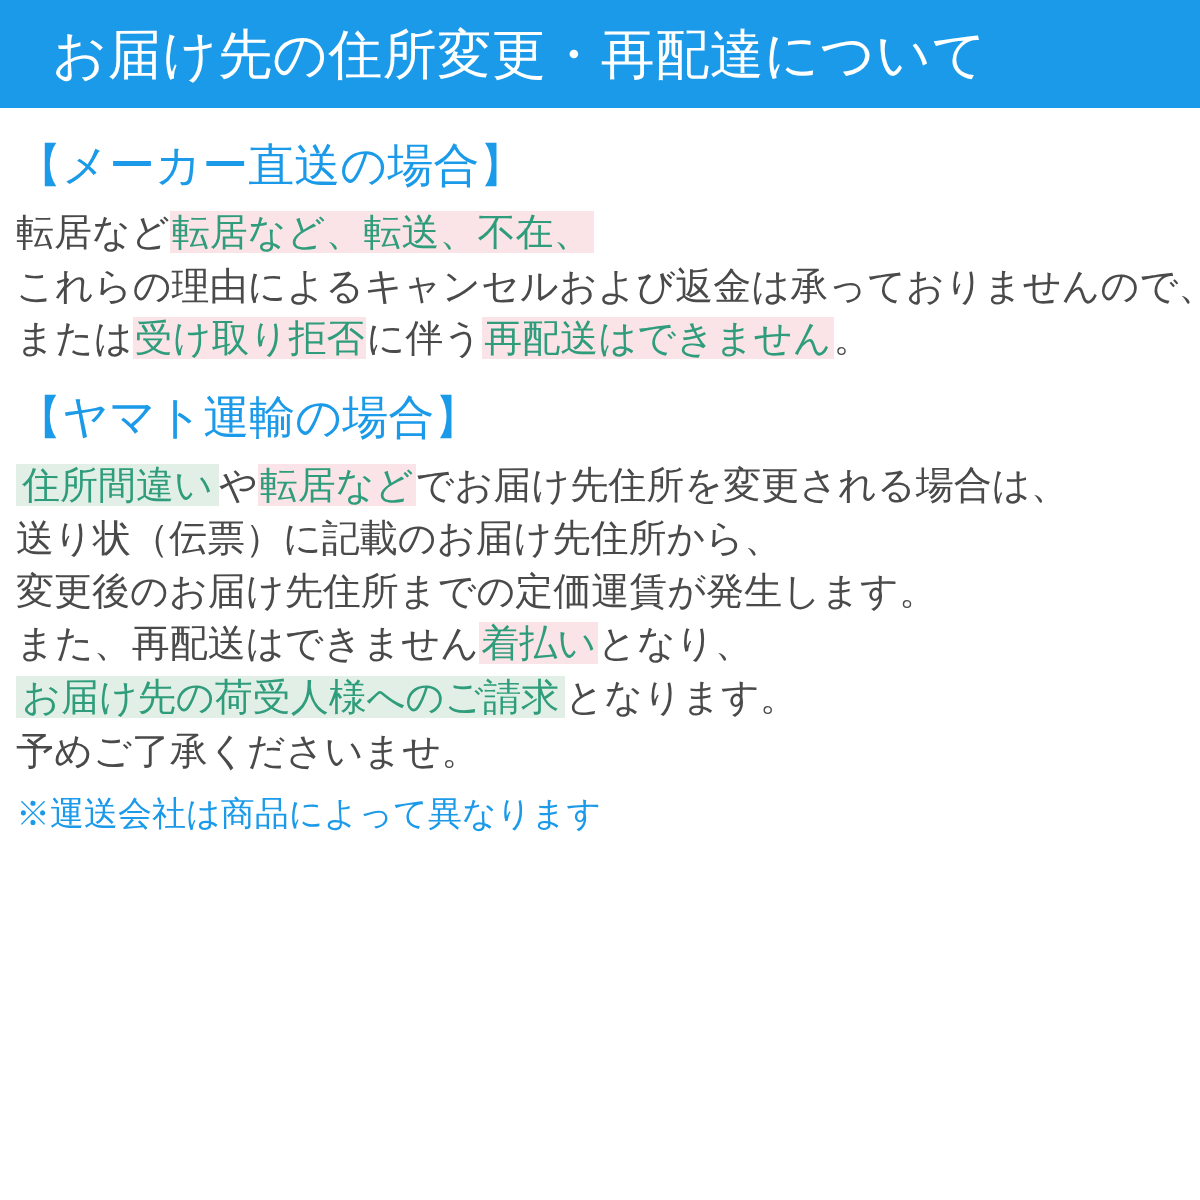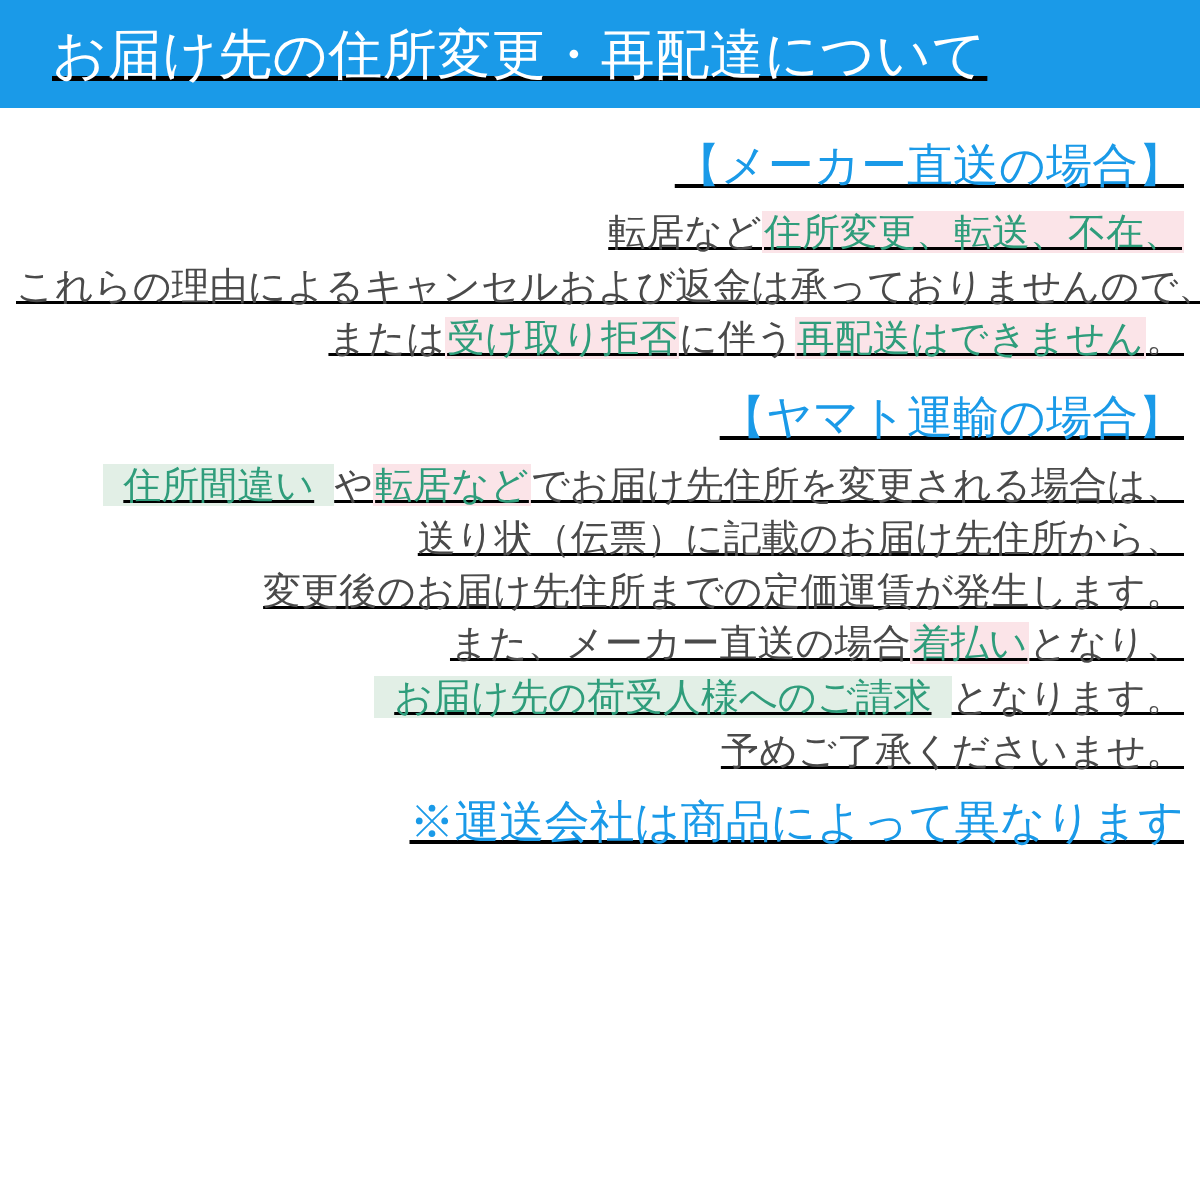--- a/index.html
+++ b/index.html
@@ -11,21 +11,20 @@
     height: 1200px;
     background: #ffffff;
     font-family: "Liberation Sans", sans-serif;
     overflow: hidden;
   }
   .page {
     position: relative;
     width: 1200px;
     height: 1188px;
     box-sizing: border-box;
-    text-decoration: underline;
   }
   
   .banner {
     width: 1200px;
     height: 108px;
     background: #1a9ae8;
     display: flex;
     align-items: center;
     justify-content: flex-start;
     box-sizing: border-box;
@@ -35,21 +34,21 @@
     color: #ffffff;
     font-size: 54px;
     letter-spacing: 0.5px;
     line-height: 1;
     white-space: nowrap;
   }
   
   .content {
     box-sizing: border-box;
     padding: 18px 16px 0 16px;
-    text-align: right;
+    text-align: left;
   }
   .section-heading {
     color: #1a9ae8;
     font-size: 46px;
     line-height: 1.35;
     margin: 8px 0 10px 0;
     white-space: nowrap;
   }
   .section-heading.second {
     margin-top: 20px;
@@ -59,50 +58,50 @@
     font-size: 38px;
     line-height: 1.42;
     white-space: nowrap;
   }
   .line.tight {
     line-height: 1.38;
   }
   .hl-green {
     background: #e2efe6;
     color: #2f9d7b;
-    padding: 0 20px;
+    padding: 0 6px;
   }
   .hl-pink {
     background: #fbe4e8;
     color: #2f9d7b;
     padding: 0 2px;
   }
   .note {
     color: #1a9ae8;
-    font-size: 45px;
+    font-size: 34px;
     line-height: 1.4;
     margin-top: 12px;
     white-space: nowrap;
   }
 </style>
 </head>
 <body>
 
 <div class="page">
 
   <div class="banner">
     <div class="banner-title">お届け先の住所変更・再配達について</div>
   </div>
 
   <div class="content">
 
     <div class="section-heading">【メーカー直送の場合】</div>
 
     <div class="line">
-      <span>転居など</span><span class="hl-pink">住所変更、転送、不在、</span>
+      <span>転居など</span><span class="hl-pink">転居など、転送、不在、</span>
     </div>
 
     <div class="line tight">
       <span>これらの理由によるキャンセルおよび返金は承っておりませんので、</span>
     </div>
 
     <div class="line">
       <span>または</span><span class="hl-pink">受け取り拒否</span><span>に伴う</span><span class="hl-pink">再配送はできません</span><span>。</span>
     </div>
 
@@ -116,21 +115,21 @@
 
     <div class="line tight">
       <span>送り状（伝票）に記載のお届け先住所から、</span>
     </div>
 
     <div class="line tight">
       <span>変更後のお届け先住所までの定価運賃が発生します。</span>
     </div>
 
     <div class="line">
-      <span>また、メーカー直送の場合</span><span class="hl-pink">着払い</span><span>となり、</span>
+      <span>また、再配送はできません</span><span class="hl-pink">着払い</span><span>となり、</span>
     </div>
 
     <div class="line">
       <span class="hl-green">お届け先の荷受人様へのご請求</span><span>となります。</span>
     </div>
 
     <div class="line tight">
       <span>予めご了承くださいませ。</span>
     </div>
 

